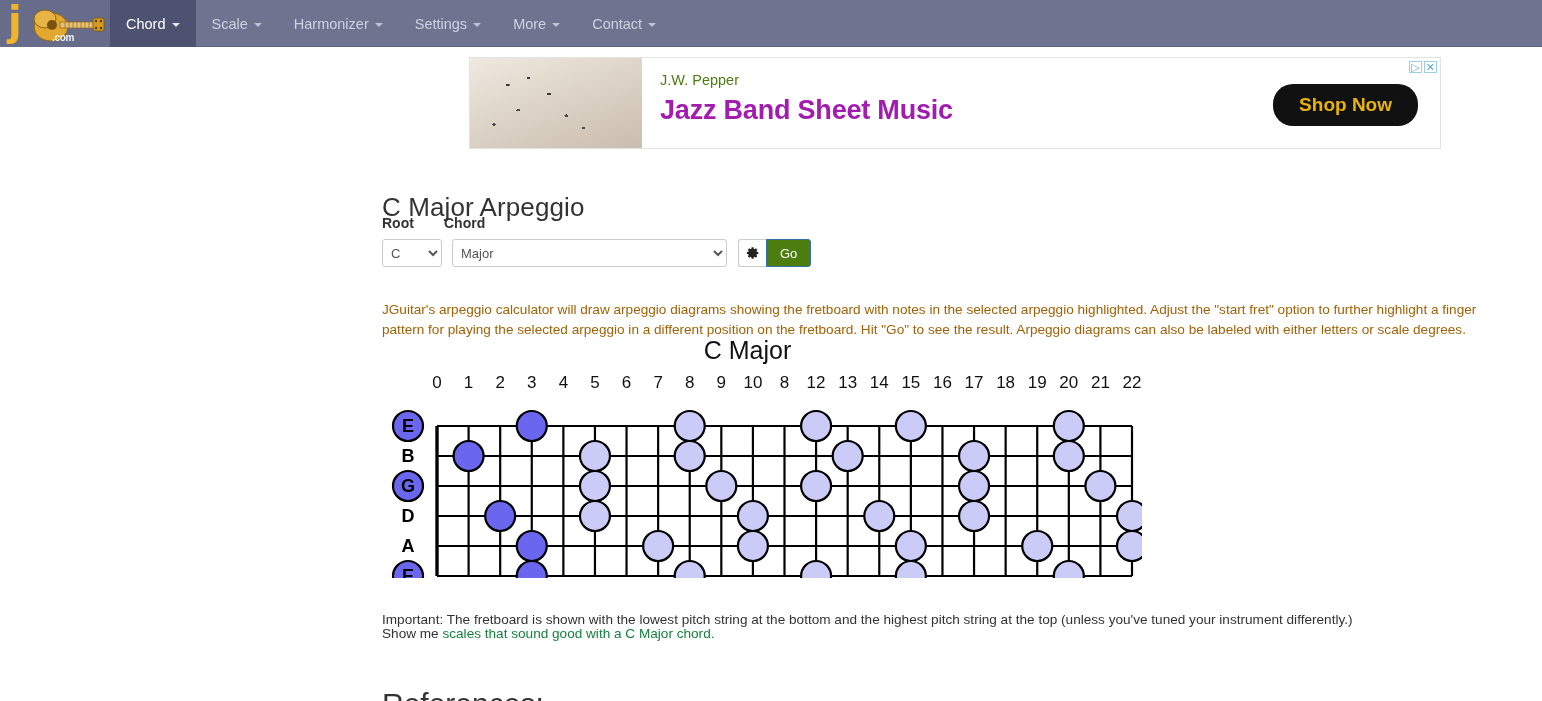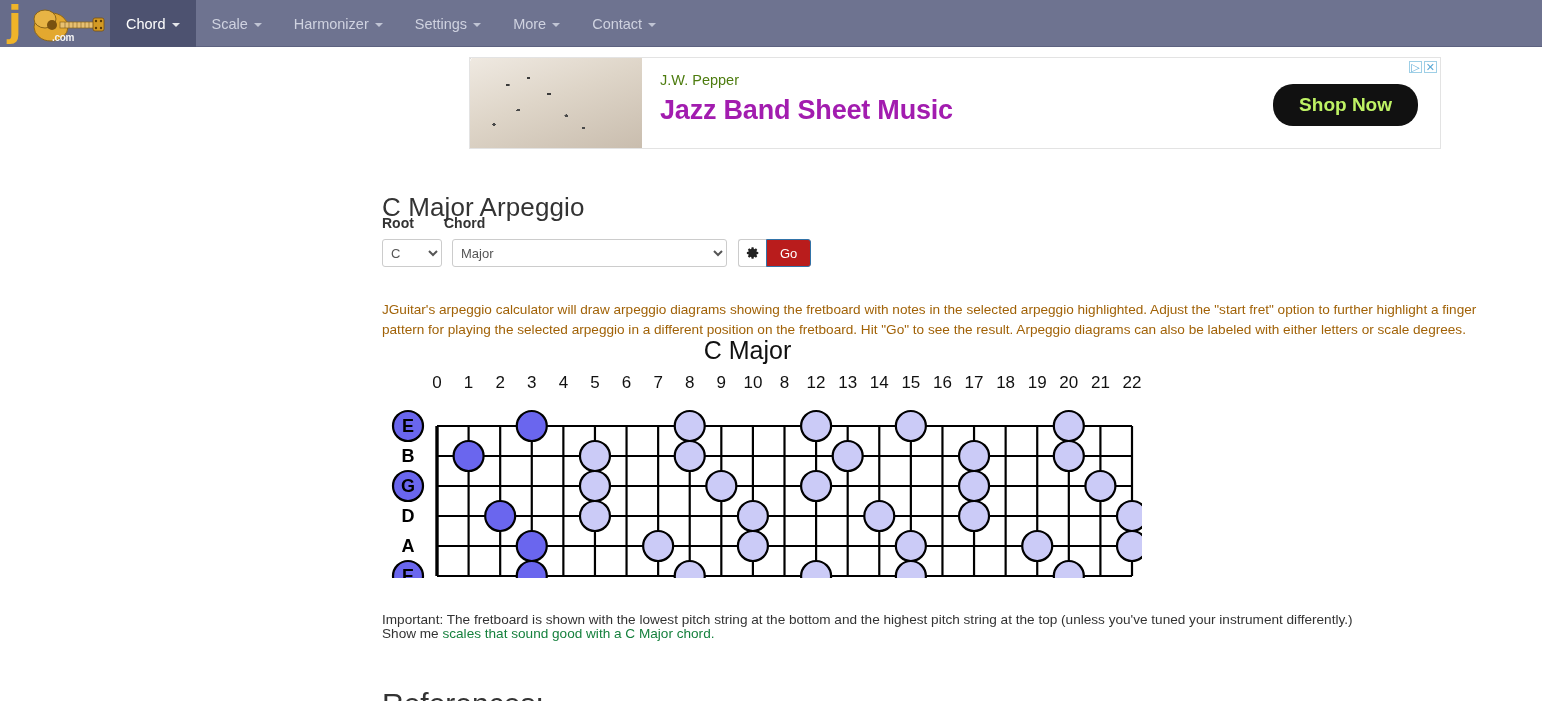--- a/index.html
+++ b/index.html
@@ -81,21 +81,21 @@
       radial-gradient(ellipse 3px 2px at 14% 74%, #4a4a4a 60%, transparent 62%);
   }
   .ad-body { flex:1; position:relative; padding:14px 0 0 18px; }
   .ad-adv { font-size:14.5px; color:#4d7c0f; font-family:"Liberation Sans",sans-serif; }
   .ad-head {
     font-size:27px; font-weight:bold; color:#a21caf;
     margin-top:7px; letter-spacing:-.2px;
   }
   .ad-cta {
     position:absolute; right:22px; top:26px;
-    background:#111; color:#bef264; border-radius:20px;
+    background:#111; color:#eab308; border-radius:20px;
     padding:10px 26px; font-size:19px; font-weight:bold;
     font-family:"Liberation Sans",sans-serif; cursor:pointer;
     border:none;
   }
   .ad-marks {
     position:absolute; right:3px; top:3px;
     display:flex; gap:2px; align-items:center;
   }
   .ad-marks span {
     font-size:11px; color:#5aa9d6; border:1px solid #9ecfe6;
@@ -121,21 +121,21 @@
   }
   select.root-sel { width:60px; }
   select.chord-sel { width:275px; margin-left:10px; }
   .btn-grp { display:flex; margin-left:11px; }
   .btn-gear {
     width:28px; height:28px; background:#fff; border:1px solid #ccc;
     border-right:none; border-radius:3px 0 0 3px;
     display:flex; align-items:center; justify-content:center; cursor:pointer;
   }
   .btn-go {
-    height:28px; background:#b91c1c; color:#fff; border:1px solid #3273a8;
+    height:28px; background:#4d7c0f; color:#fff; border:1px solid #3273a8;
     border-radius:0 3px 3px 0; padding:0 13px; font-size:13px;
     display:flex; align-items:center; cursor:pointer;
     font-family:"Liberation Sans",sans-serif;
   }
 
   .desc {
     position:absolute; top:286px; left:382px; width:1130px;
     font-size:13.6px; line-height:20px; color:#a16207;
   }
 

